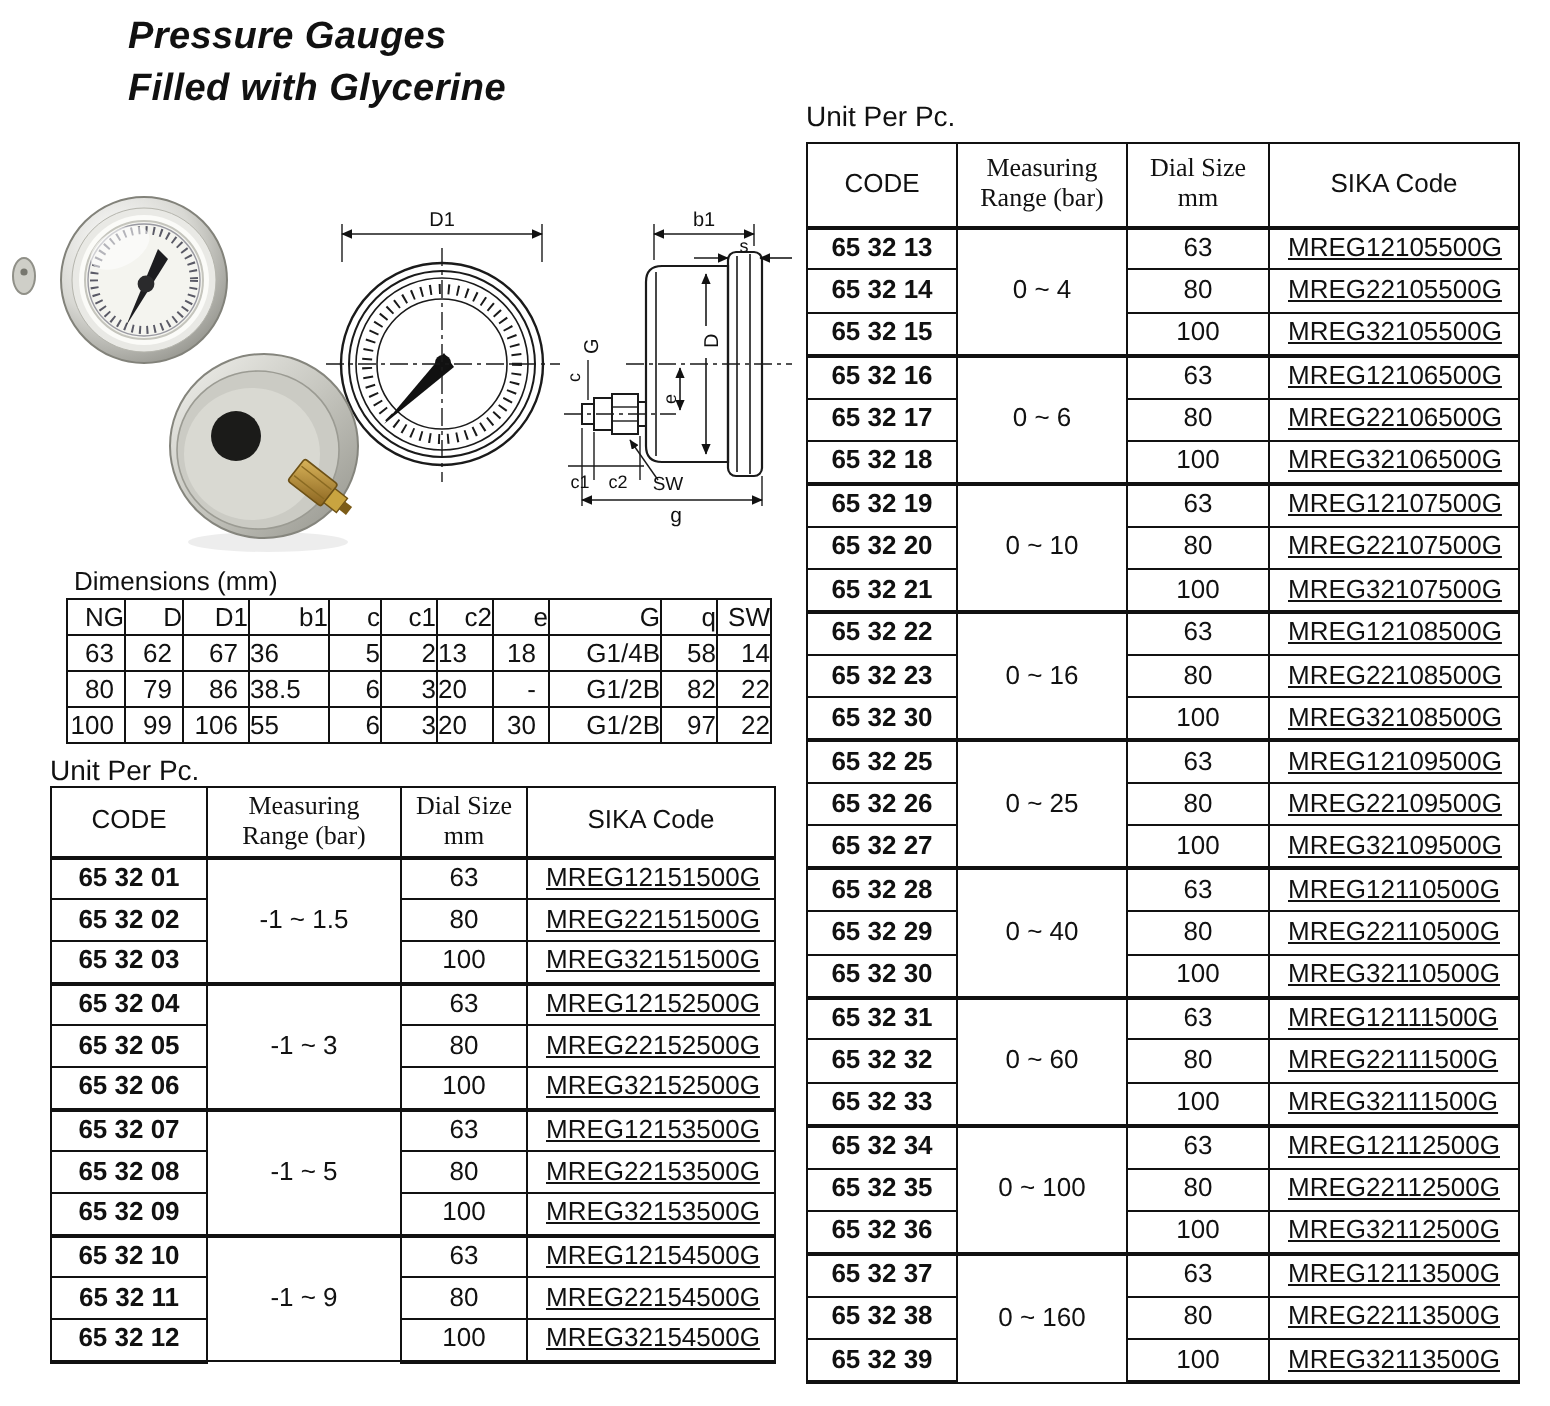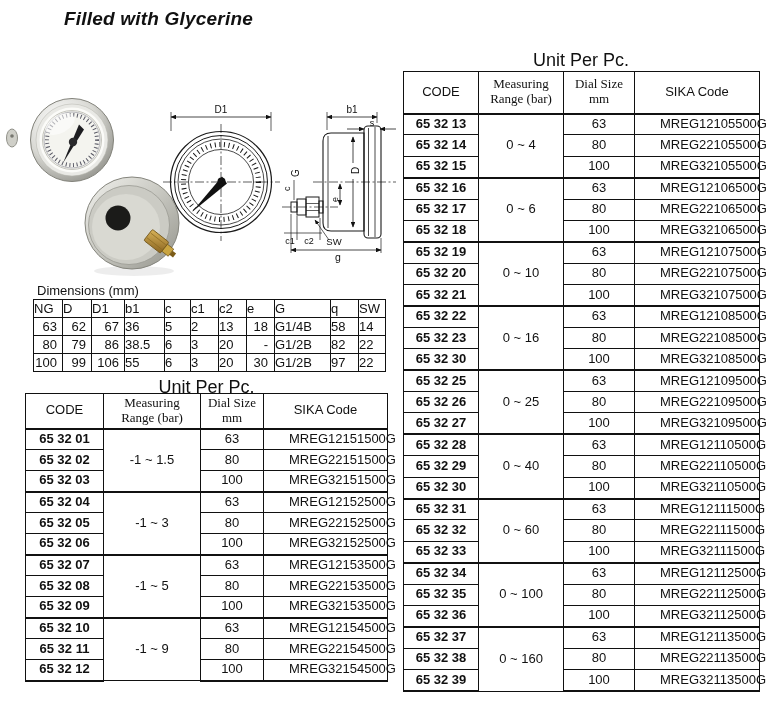--- a/index.html
+++ b/index.html
@@ -8,57 +8,58 @@
 
   .title { position:absolute; left:64px; top:6px; font-size:19px; font-weight:bold;
            font-style:italic; line-height:1.35; letter-spacing:.2px; }
   .subtitle { position:absolute; left:36px; top:66px; font-size:14.5px; font-weight:bold; }
 
   .dims-caption { position:absolute; left:37px; top:283px; font-size:13px; }
   .dims-wrap { position:absolute; left:33px; top:299px; width:352px; }
   table.dims { border-collapse:collapse; table-layout:fixed; width:100%;
                font-size:13px; border:1.5px solid #111; }
   .dims th,.dims td { border:1px solid #111; height:17px; padding:0;
-                      font-weight:normal; text-align:left; line-height:1; }
+                      font-weight:normal; text-align:right; line-height:1; }
   .dims td:nth-child(1),.dims td:nth-child(2),.dims td:nth-child(3){text-align:right;padding-right:5px;}
   .dims td:nth-child(8){text-align:right;padding-right:6px;}
   .dims td:nth-child(4),.dims td:nth-child(7){text-align:left;padding-left:0;}
 
-  .unit-label { position:absolute; font-size:18px; text-align:center; }
+  .unit-label { position:absolute; font-size:14px; text-align:left; }
   .unit-left  { left:25px; top:377px; width:363px; }
   .unit-right { left:403px; top:50px; width:356px; }
 
   .left-wrap  { position:absolute; left:25px;  top:393px; width:363px; }
   .right-wrap { position:absolute; left:403px; top:71px;  width:356px; }
   table.prod { border-collapse:collapse; table-layout:fixed; width:100%;
                font-size:13px; border:1.2px solid #111; }
   .prod th,.prod td { border:1px solid #111; padding:0; line-height:1.15; }
   .prod thead th { border-bottom:2.5px solid #111; font-weight:normal; text-align:center; }
   .left-wrap thead tr { height:35px; }
   .right-wrap thead tr { height:42px; }
   .left-wrap tbody tr { height:21px;margin-top:44px; }
   .right-wrap tbody tr { height:21.4px; }
   .prod tr.gstart td { border-top:2.5px solid #111; }
   .prod tbody tr:last-child td { border-bottom:2px solid #111; }
   .prod td.code { font-weight:bold; text-align:center; }
   .prod td.range,.prod td.dial { text-align:center; }
-  .prod td.sika { padding-left:25px; }
+  .prod td.sika { padding-left:9px;text-decoration:underline; }
   .prewrap { white-space:pre-line;font-family:Liberation Serif, serif; }
 
   .photo   { position:absolute; left:6px;   top:88px; z-index:2; }
   .drawing { position:absolute; left:145px; top:88px; z-index:1; }
   .drawing text { font-family:"Liberation Sans", sans-serif; fill:#111; }
   .drawing .ln  { stroke:#1a1a1a; fill:none; }
 </style>
 </head>
 <body>
 
 <div class="page">
 
   <div class="title">
+    <div>Pressure Gauges</div>
     <div>Filled with Glycerine</div>
   </div>
 
   <svg class="photo" width="180" height="188" viewBox="0 0 180 188">
     <defs>
       <radialGradient id="chrome" cx="35%" cy="30%" r="80%">
         <stop offset="0%" stop-color="#ffffff"></stop>
           <stop offset="55%" stop-color="#d8d8d3"></stop>
           <stop offset="100%" stop-color="#8f8f88"></stop>
       </radialGradient>

